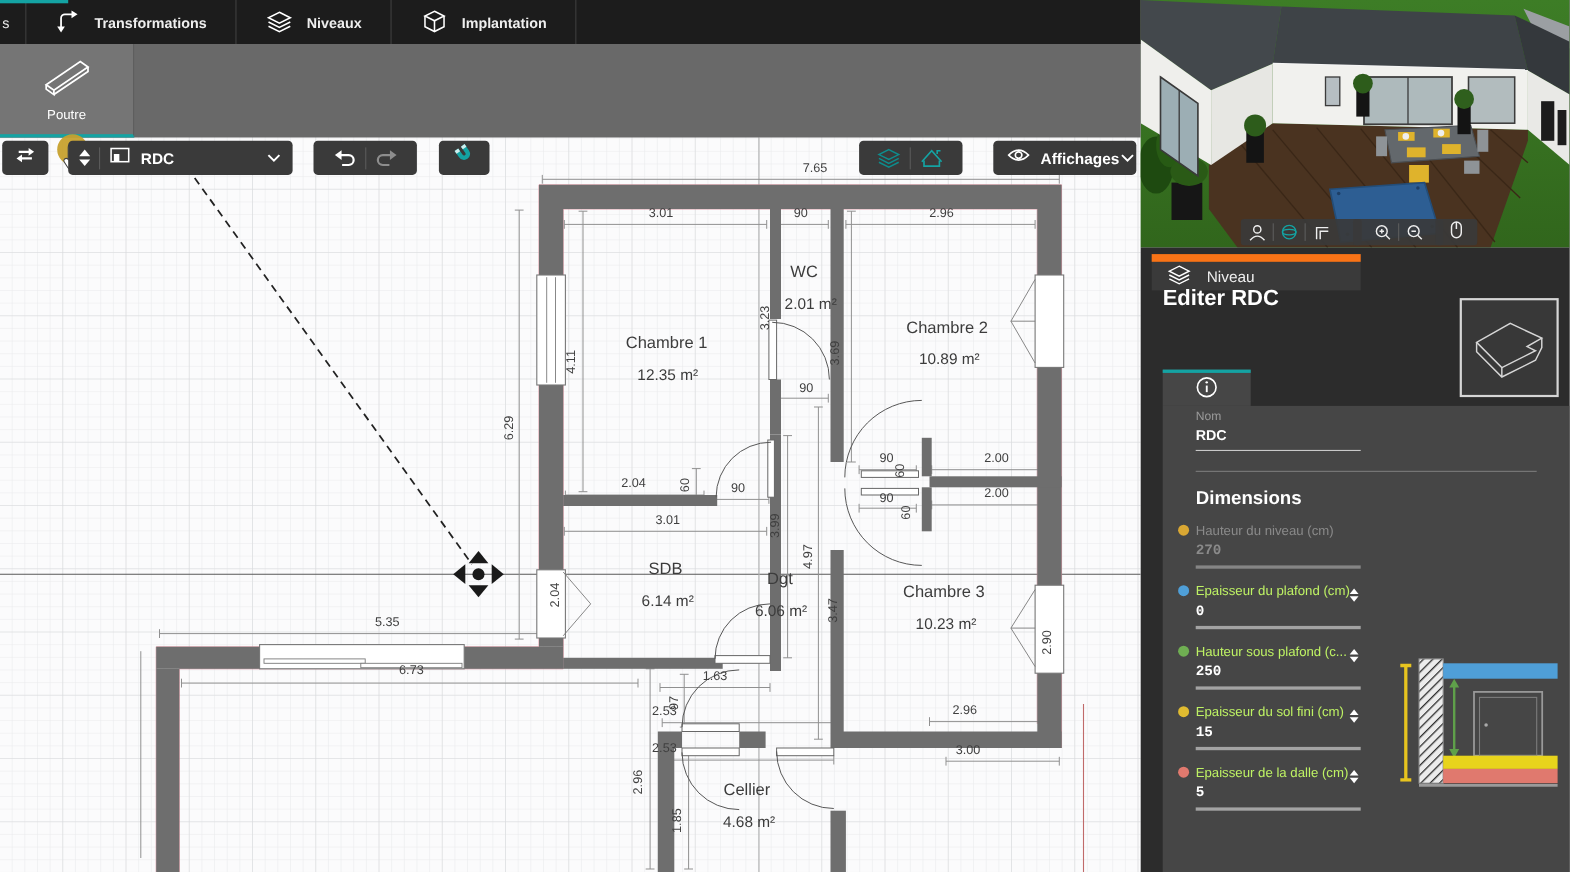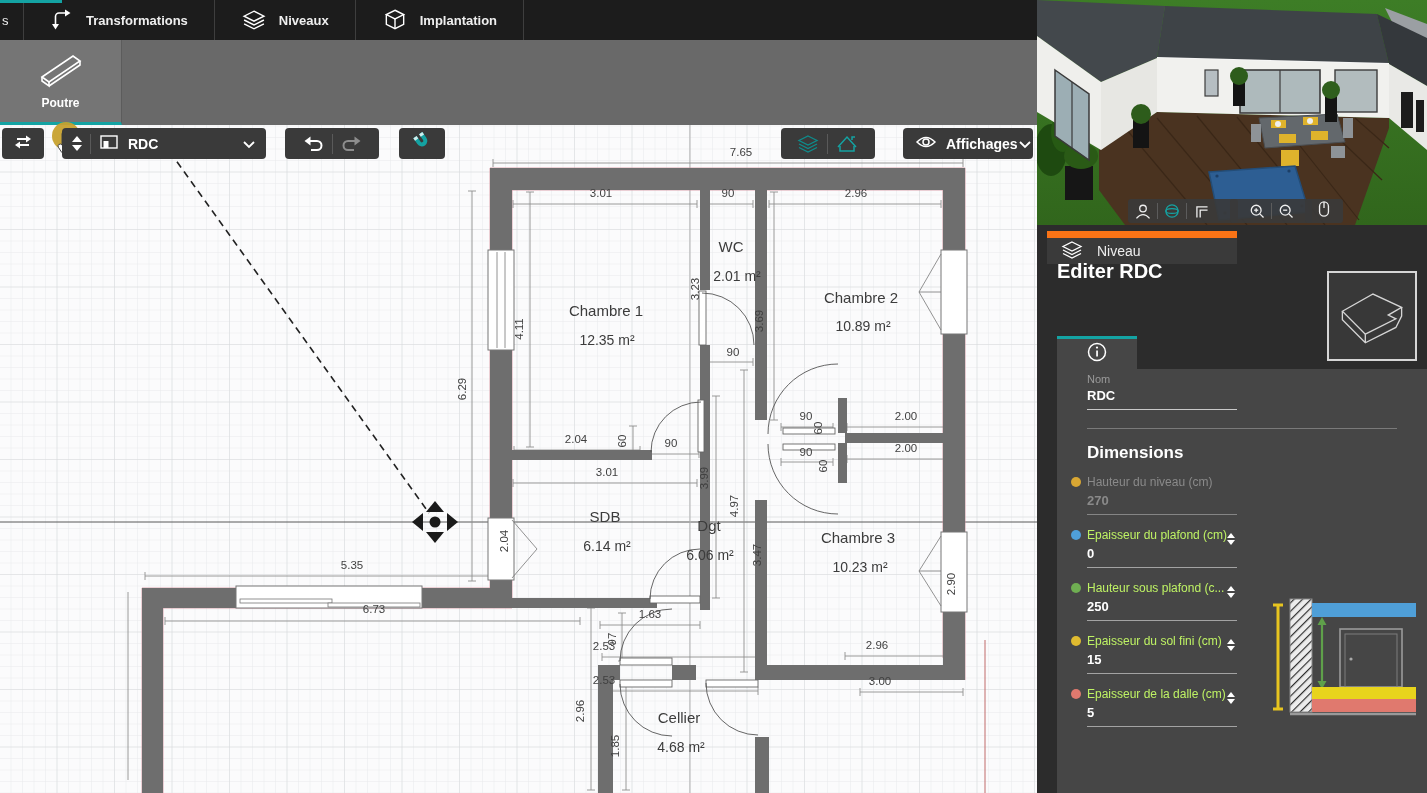--- a/index.html
+++ b/index.html
@@ -23,21 +23,21 @@
   #topbar .tab{display:flex;align-items:center;gap:12px;padding:0 26px;border-right:1px solid #3e3e3e;
           font-size:13px;font-weight:bold;cursor:pointer;}
   .tabicon svg{display:block;}
 
   
   #palette{position:absolute;left:0;top:40px;width:1037px;height:85px;background:#696969;z-index:25;}
   #tool-poutre{position:absolute;left:0;top:0;width:122px;height:85px;background:#757575;
           border-right:1px solid #5c5c5c;border-bottom:3px solid #14a3a3;box-sizing:border-box;
           display:flex;flex-direction:column;align-items:center;justify-content:flex-start;cursor:pointer;}
   #tool-poutre .beam{margin-top:8px;}
-  #tool-poutre .tlabel{color:#fff;font-size:12px;margin-top:2px;font-weight:bold;}
+  #tool-poutre .tlabel{color:#fff;font-size:12px;margin-top:2px;}
   #cursor-overlay{position:absolute;left:46px;top:78px;width:44px;height:44px;z-index:40;pointer-events:none;}
 
   
   .cbtn{position:absolute;top:128px;height:31px;background:#3a3a3a;border-radius:4px;
         display:flex;align-items:center;color:#fff;z-index:28;box-sizing:border-box;}
   .cdivider{width:1px;height:20px;background:#5a5a5a;margin:0 8px;}
   .tri-up{display:block;width:0;height:0;border-left:5px solid transparent;border-right:5px solid transparent;
           border-bottom:6px solid #fff;margin-bottom:3px;}
   .tri-down{display:block;width:0;height:0;border-left:5px solid transparent;border-right:5px solid transparent;
           border-top:6px solid #fff;}
@@ -64,21 +64,21 @@
         box-sizing:border-box;padding:4px 20px 0 30px;overflow:hidden;}
   #pcontent h3{font-size:17px;font-weight:bold;color:#fff;margin:14px 0 12px 0;}
   .nom-label{font-size:11px;color:#9a9a9a;}
   .nom-value{font-size:13px;font-weight:bold;color:#fff;width:150px;border-bottom:1px solid #c9c9c9;
         padding:3px 0 6px 0;cursor:text;}
   .pdivider{width:310px;border:none;border-top:1px solid #7a7a7a;margin:18px 0 2px 0;}
   .dimfield{position:relative;width:170px;margin:0 0 13px 0;}
   .dimfield .dot{position:absolute;left:-16px;top:2px;width:10px;height:10px;border-radius:50%;}
   .dimfield .flabel{font-size:12px;color:#bef264;white-space:nowrap;}
   .dimfield.disabled .flabel,.dimfield.disabled .fval{color:#8a8a8a;}
-  .dimfield .fvalrow{position:relative;width:150px;border-bottom:1px solid #a3a3a3;padding:2px 0 5px 0;}
+  .dimfield .fvalrow{position:relative;width:150px;border-bottom:3px solid #a3a3a3;padding:2px 0 5px 0;font-family:Liberation Mono, monospace;}
   .dimfield.disabled .fvalrow{border-bottom-color:#858585;}
   .dimfield .fval{font-size:13px;font-weight:bold;color:#fff;cursor:text;}
   .dimfield .stepper{position:absolute;right:2px;top:-9px;display:flex;flex-direction:column;cursor:pointer;}
   #pdiagram{position:absolute;left:233px;top:372px;}
 </style>
 </head>
 <body>
 
 <div id="app">
 

